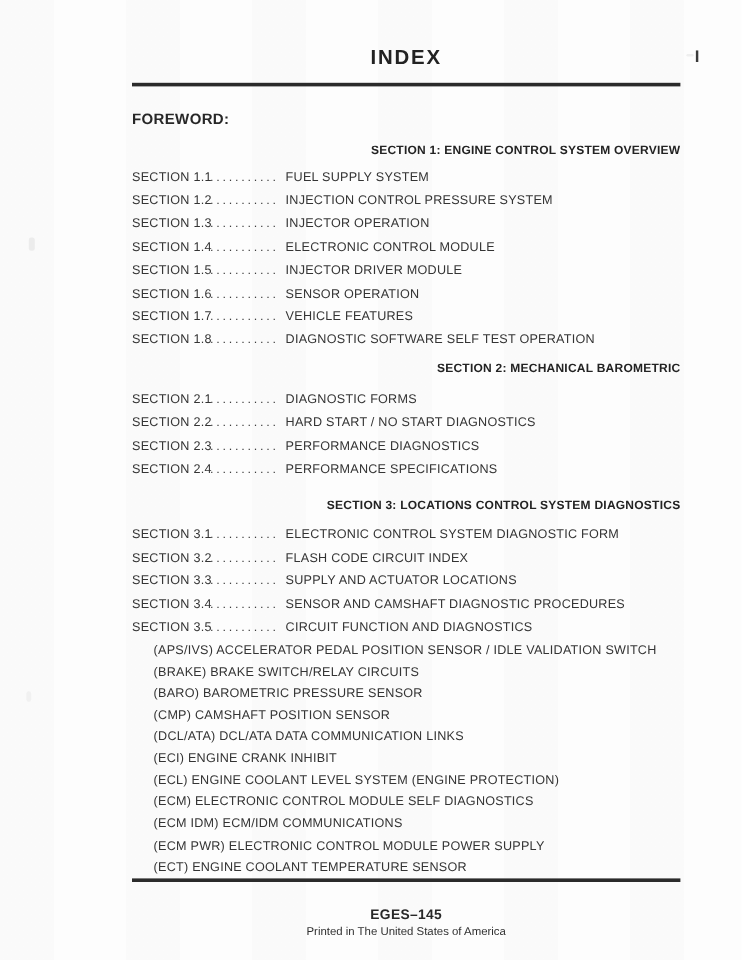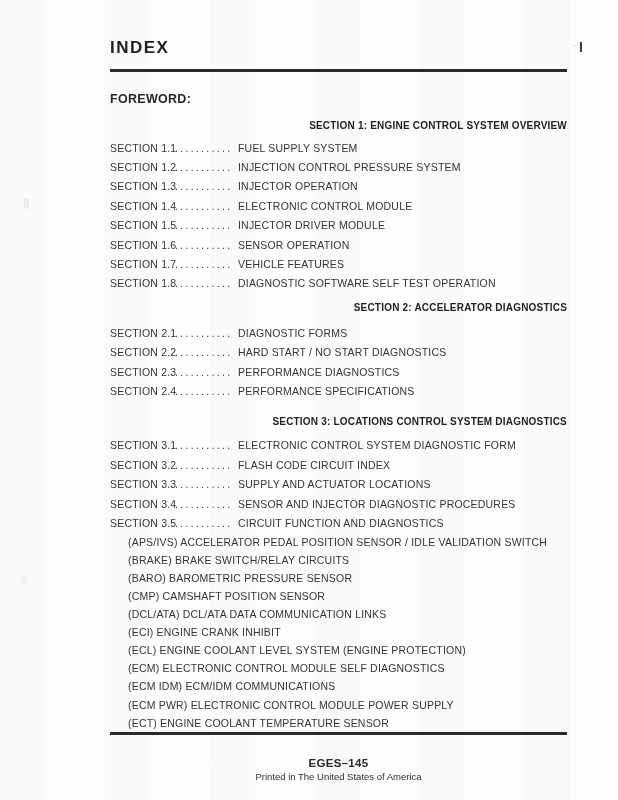--- a/index.html
+++ b/index.html
@@ -27,21 +27,21 @@
     pointer-events: none;
   }
   .content {
     position: absolute;
     left: 110px;
     top: 0;
     width: 457px;
   }
   .index-title {
     margin: 38px 0 0 0;
-    text-align: left;
+    text-align: center;
     font-size: 17px;
     font-weight: bold;
     letter-spacing: 1.5px;
     line-height: 20px;
     color: #222222;
   }
   .page-marker {
     position: absolute;
     left: 579px;
     top: 39px;
@@ -194,21 +194,21 @@
         </div>
         <div class="entry">
           <span class="e-label">SECTION 1.8</span>
           <span class="e-dots">...........</span>
           <span class="e-title">DIAGNOSTIC SOFTWARE SELF TEST OPERATION</span>
         </div>
       </div>
     </div>
 
     <div class="section s2">
-      <div class="section-heading">SECTION 2: ACCELERATOR DIAGNOSTICS</div>
+      <div class="section-heading">SECTION 2: MECHANICAL BAROMETRIC</div>
       <div class="entries">
         <div class="entry">
           <span class="e-label">SECTION 2.1</span>
           <span class="e-dots">...........</span>
           <span class="e-title">DIAGNOSTIC FORMS</span>
         </div>
         <div class="entry">
           <span class="e-label">SECTION 2.2</span>
           <span class="e-dots">...........</span>
           <span class="e-title">HARD START / NO START DIAGNOSTICS</span>
@@ -240,21 +240,21 @@
           <span class="e-title">FLASH CODE CIRCUIT INDEX</span>
         </div>
         <div class="entry">
           <span class="e-label">SECTION 3.3</span>
           <span class="e-dots">...........</span>
           <span class="e-title">SUPPLY AND ACTUATOR LOCATIONS</span>
         </div>
         <div class="entry">
           <span class="e-label">SECTION 3.4</span>
           <span class="e-dots">...........</span>
-          <span class="e-title">SENSOR AND INJECTOR DIAGNOSTIC PROCEDURES</span>
+          <span class="e-title">SENSOR AND CAMSHAFT DIAGNOSTIC PROCEDURES</span>
         </div>
         <div class="entry">
           <span class="e-label">SECTION 3.5</span>
           <span class="e-dots">...........</span>
           <span class="e-title">CIRCUIT FUNCTION AND DIAGNOSTICS</span>
         </div>
       </div>
       <div class="sub-entries">
         <div class="sub-entry">(APS/IVS) ACCELERATOR PEDAL POSITION SENSOR / IDLE VALIDATION SWITCH</div>
         <div class="sub-entry">(BRAKE) BRAKE SWITCH/RELAY CIRCUITS</div>

